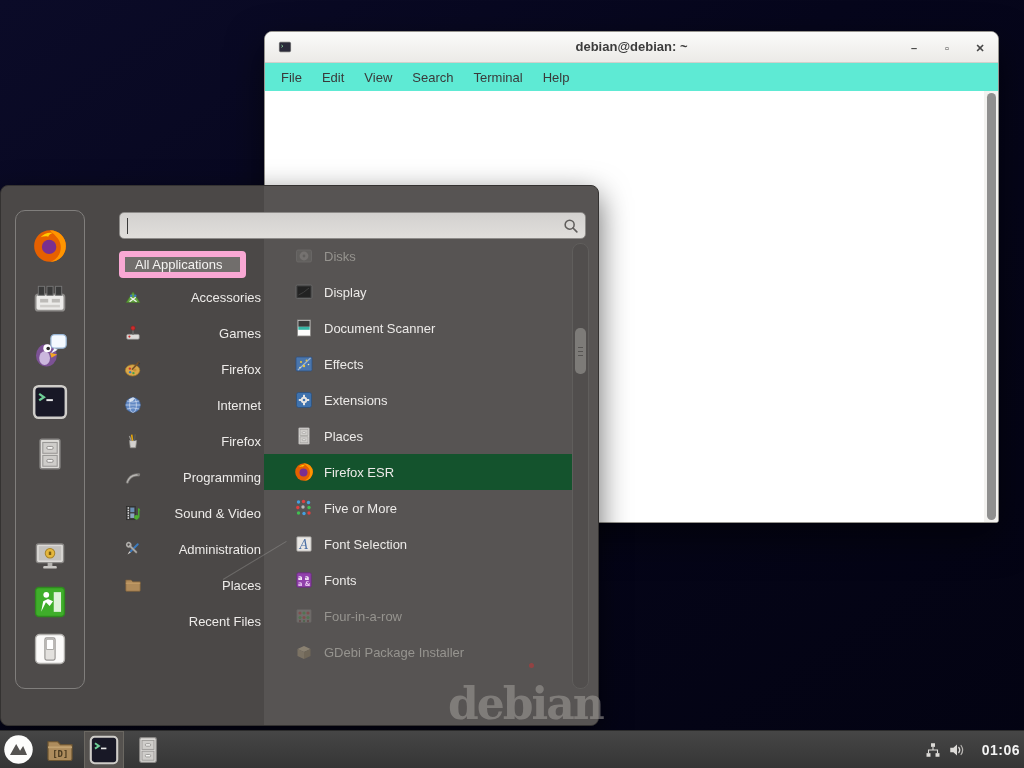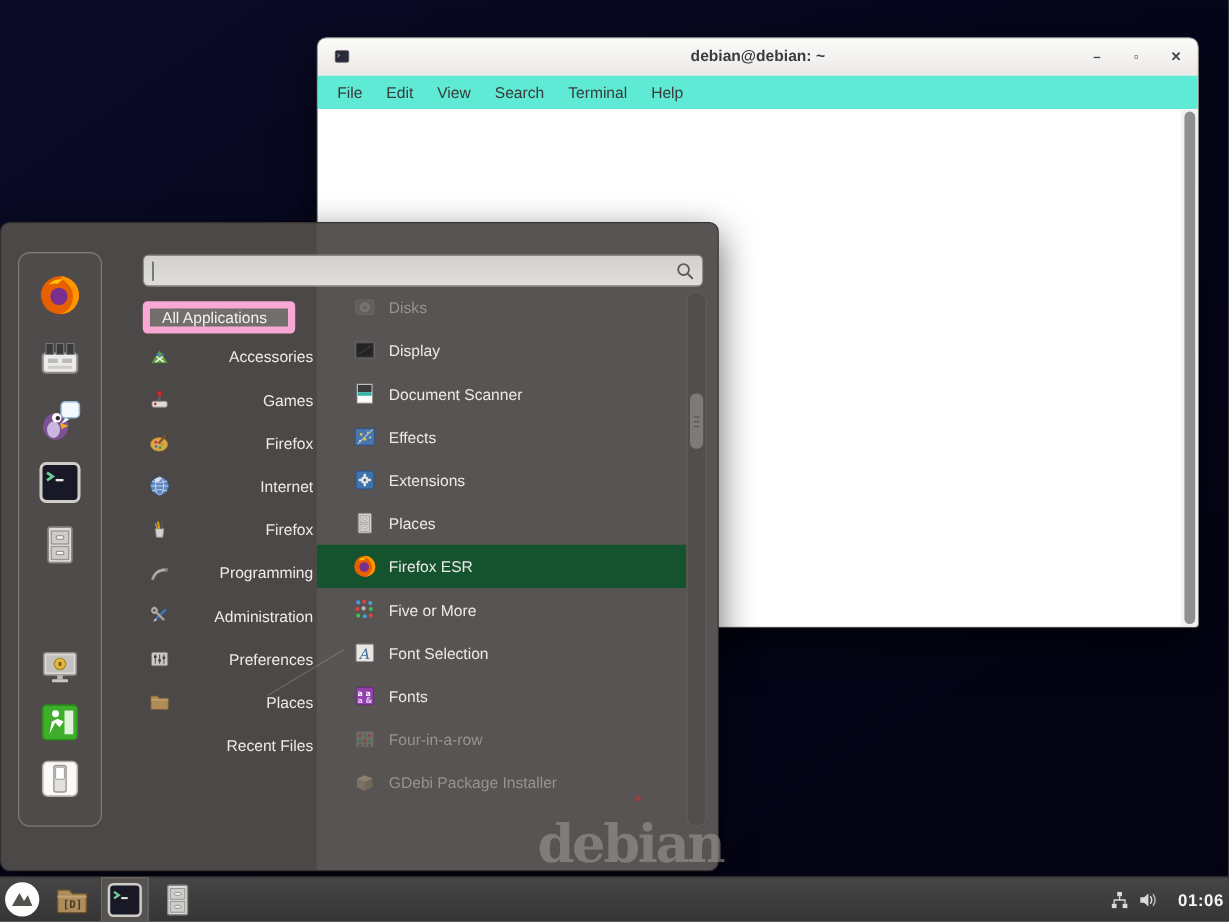--- a/index.html
+++ b/index.html
@@ -252,42 +252,46 @@
       </div>
       <div class="cat-row">
         <span class="cat-ic"><svg viewBox="0 0 20 20" xmlns="http://www.w3.org/2000/svg">
             <path d="M2.5 16.5 C4 10 9 5.5 17.5 6.5 L17 9 C10 8.5 6 11.5 4.5 17z" fill="#b8b6b3" stroke="#7d7b78" stroke-width=".8"></path>
             <circle cx="16" cy="7.5" r="1.1" fill="#7d7b78"></circle>
           </svg></span>
         <span>Programming</span>
       </div>
       <div class="cat-row">
         <span class="cat-ic"><svg viewBox="0 0 20 20" xmlns="http://www.w3.org/2000/svg">
+            <rect x="3" y="2.5" width="9.5" height="15" fill="#3d3d3d" stroke="#2a2a2a" stroke-width=".6"></rect>
+            <rect x="4" y="3.6" width="1.6" height="1.6" fill="#e8e8e8"></rect>
+            <rect x="4" y="6.4" width="1.6" height="1.6" fill="#e8e8e8"></rect>
+            <rect x="4" y="9.2" width="1.6" height="1.6" fill="#e8e8e8"></rect>
+            <rect x="4" y="12" width="1.6" height="1.6" fill="#e8e8e8"></rect>
+            <rect x="4" y="14.8" width="1.6" height="1.6" fill="#e8e8e8"></rect>
+            <rect x="7" y="4" width="4.5" height="5" fill="#6a8fb5"></rect>
+            <rect x="7" y="10.5" width="4.5" height="5" fill="#8aa5c0"></rect>
+            <circle cx="13.8" cy="14.8" r="2.6" fill="#4caf2f"></circle>
+            <rect x="15.6" y="5" width="1.6" height="10" fill="#4caf2f"></rect>
+            <path d="M15.6 5 q2.2.5 2.6 2.2 l-2.6-.6z" fill="#4caf2f"></path>
+          </svg></span>
+        <span>Sound &amp; Video</span>
+      </div>
+      <div class="cat-row">
+        <span class="cat-ic"><svg viewBox="0 0 20 20" xmlns="http://www.w3.org/2000/svg">
             <g transform="rotate(45 10 10)">
               <rect x="8.9" y="1.5" width="2.2" height="13" rx="1" fill="#3a7abf"></rect>
               <path d="M8.9 14.5 h2.2 l-1.1 4z" fill="#d8d6d3"></path>
             </g>
             <g transform="rotate(-45 10 10)">
               <rect x="9" y="4" width="2" height="12" rx=".9" fill="#b0aeab" stroke="#7a7876" stroke-width=".5"></rect>
               <circle cx="10" cy="3.2" r="2.2" fill="none" stroke="#b0aeab" stroke-width="1.8"></circle>
             </g>
           </svg></span>
         <span>Administration</span>
-      </div>
-      <div class="cat-row">
-        <span class="cat-ic"><svg viewBox="0 0 20 20" xmlns="http://www.w3.org/2000/svg">
-            <rect x="2.5" y="4" width="15" height="12.5" rx="1.5" fill="#cac8c5" stroke="#7d7b78" stroke-width=".8"></rect>
-            <line x1="6" y1="6" x2="6" y2="14.5" stroke="#55534f" stroke-width="1"></line>
-            <line x1="10" y1="6" x2="10" y2="14.5" stroke="#55534f" stroke-width="1"></line>
-            <line x1="14" y1="6" x2="14" y2="14.5" stroke="#55534f" stroke-width="1"></line>
-            <rect x="4.8" y="7" width="2.4" height="2.2" fill="#3a3a3a"></rect>
-            <rect x="8.8" y="10.5" width="2.4" height="2.2" fill="#3a3a3a"></rect>
-            <rect x="12.8" y="8" width="2.4" height="2.2" fill="#3a3a3a"></rect>
-          </svg></span>
-        <span>Preferences</span>
       </div>
       <div class="cat-row">
         <span class="cat-ic"><svg viewBox="0 0 20 20" xmlns="http://www.w3.org/2000/svg">
             <path d="M2 4.5 h6 l1.8 2 H18 v9.5 q0 1 -1 1 H3 q-1 0 -1 -1z" fill="#b08b5a" stroke="#7d5f38" stroke-width=".8"></path>
             <path d="M2 8 h16" stroke="#c9a36b" stroke-width="1"></path>
           </svg></span>
         <span>Places</span>
       </div>
       <div class="cat-row">
         <span class="cat-ic"></span>

